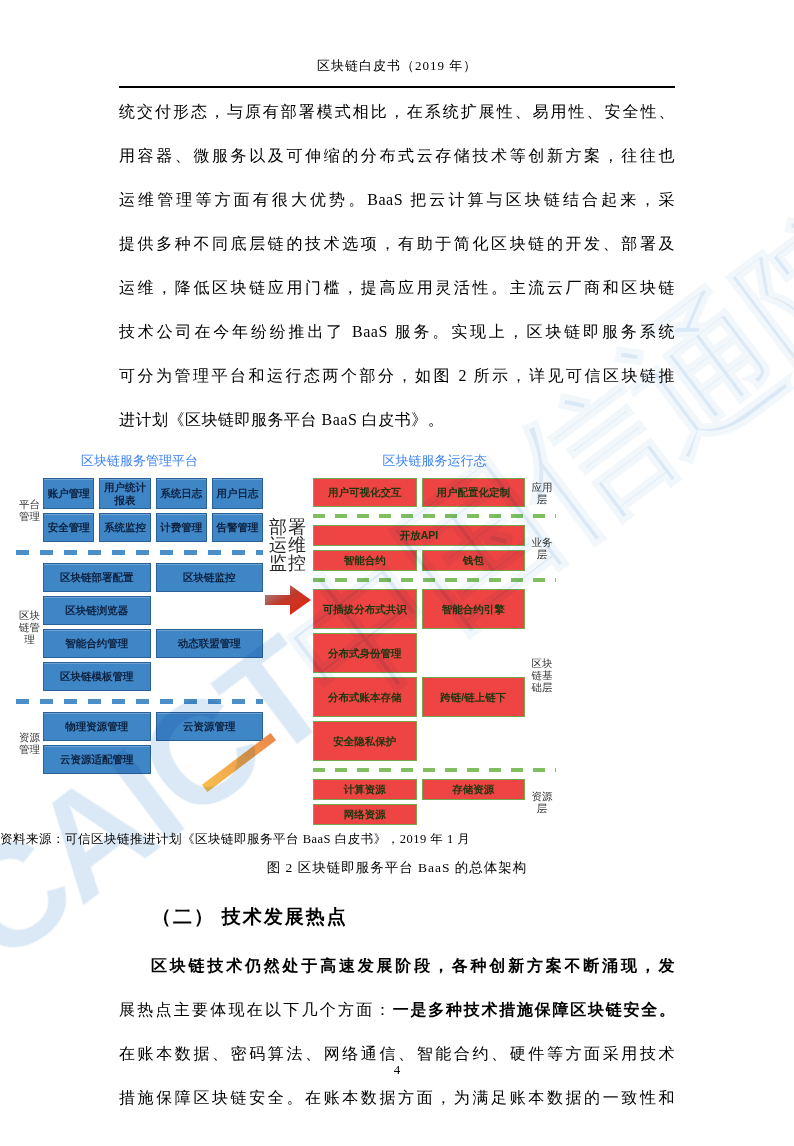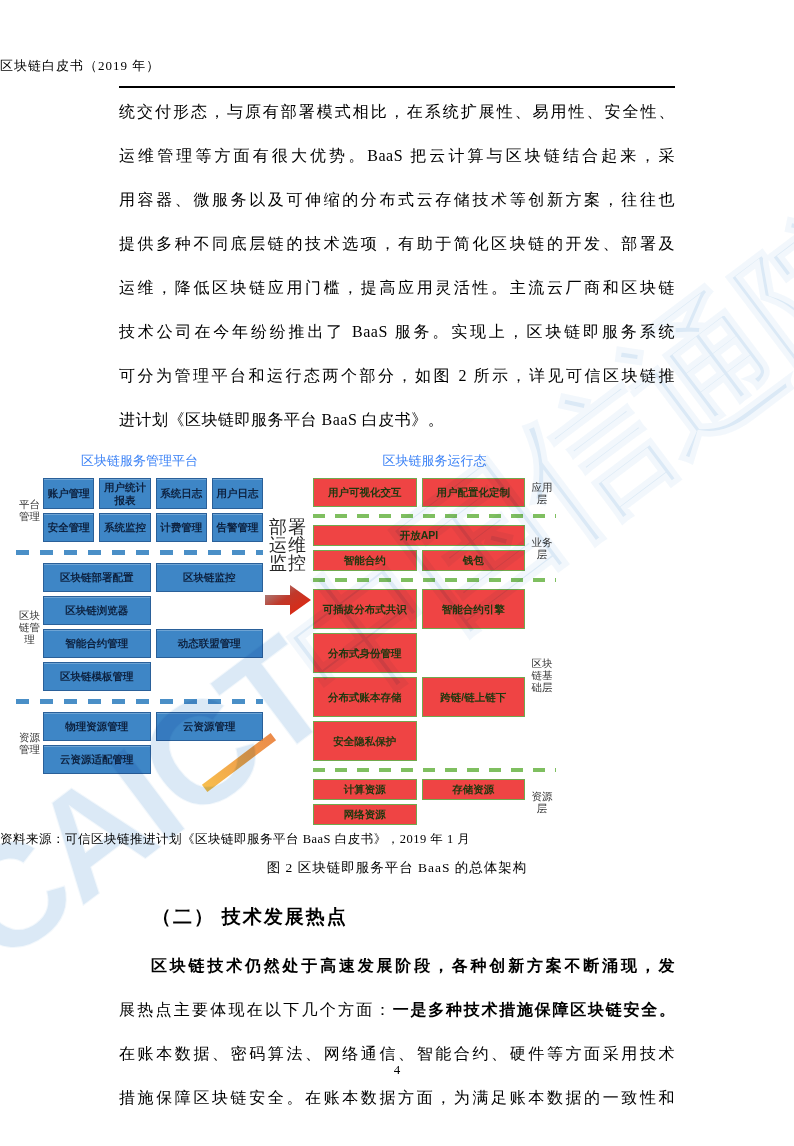--- a/index.html
+++ b/index.html
@@ -18,21 +18,21 @@
     color:#bdd7ee; opacity:.55; mix-blend-mode:multiply;
     -webkit-text-stroke:2px rgba(255,255,255,.65);
     pointer-events:none;
   }
   .wm-accent {
     position:absolute; left:196px; top:758px; width:86px; height:9px; z-index:29;
     background:linear-gradient(90deg,#f6b22e,#e8762a);
     transform:rotate(-37deg); opacity:.85; pointer-events:none;
   }
   
-  .doc-header { position:relative; z-index:2; padding-top:57px; text-align:left;
+  .doc-header { position:relative; z-index:2; padding-top:57px; text-align:center;
     font-size:13px; letter-spacing:1px; }
   .header-rule { position:relative; z-index:2; margin:11px 119px 0 119px;
     border-bottom:2px solid #000; }
   
   .content { position:relative; z-index:2; padding:0 119px; }
   .bodyline { font-size:16px; line-height:44px; letter-spacing:.5px;
     text-align:justify; text-align-last:justify; }
   .bodyline.short { text-align-last:left; }
   .bodyline b { letter-spacing:0; }
   .indent { text-indent:2em;font-weight:bold; }
@@ -91,22 +91,22 @@
   <div class="watermark">CAICT中国信通院</div>
   <div class="wm-accent"></div>
 
   <div class="doc-header">区块链白皮书（2019 年）</div>
   <div class="header-rule"></div>
 
   <div class="content">
 
     <div class="para1">
       <div class="bodyline">统交付形态，与原有部署模式相比，在系统扩展性、易用性、安全性、</div>
+      <div class="bodyline">用容器、微服务以及可伸缩的分布式云存储技术等创新方案，往往也</div>
       <div class="bodyline">运维管理等方面有很大优势。BaaS 把云计算与区块链结合起来，采</div>
-      <div class="bodyline">用容器、微服务以及可伸缩的分布式云存储技术等创新方案，往往也</div>
       <div class="bodyline">提供多种不同底层链的技术选项，有助于简化区块链的开发、部署及</div>
       <div class="bodyline">运维，降低区块链应用门槛，提高应用灵活性。主流云厂商和区块链</div>
       <div class="bodyline">技术公司在今年纷纷推出了 BaaS 服务。实现上，区块链即服务系统</div>
       <div class="bodyline">可分为管理平台和运行态两个部分，如图 2 所示，详见可信区块链推</div>
       <div class="bodyline short">进计划《区块链即服务平台 BaaS 白皮书》。</div>
     </div>
   </div>
 
   <div class="figure">
 

